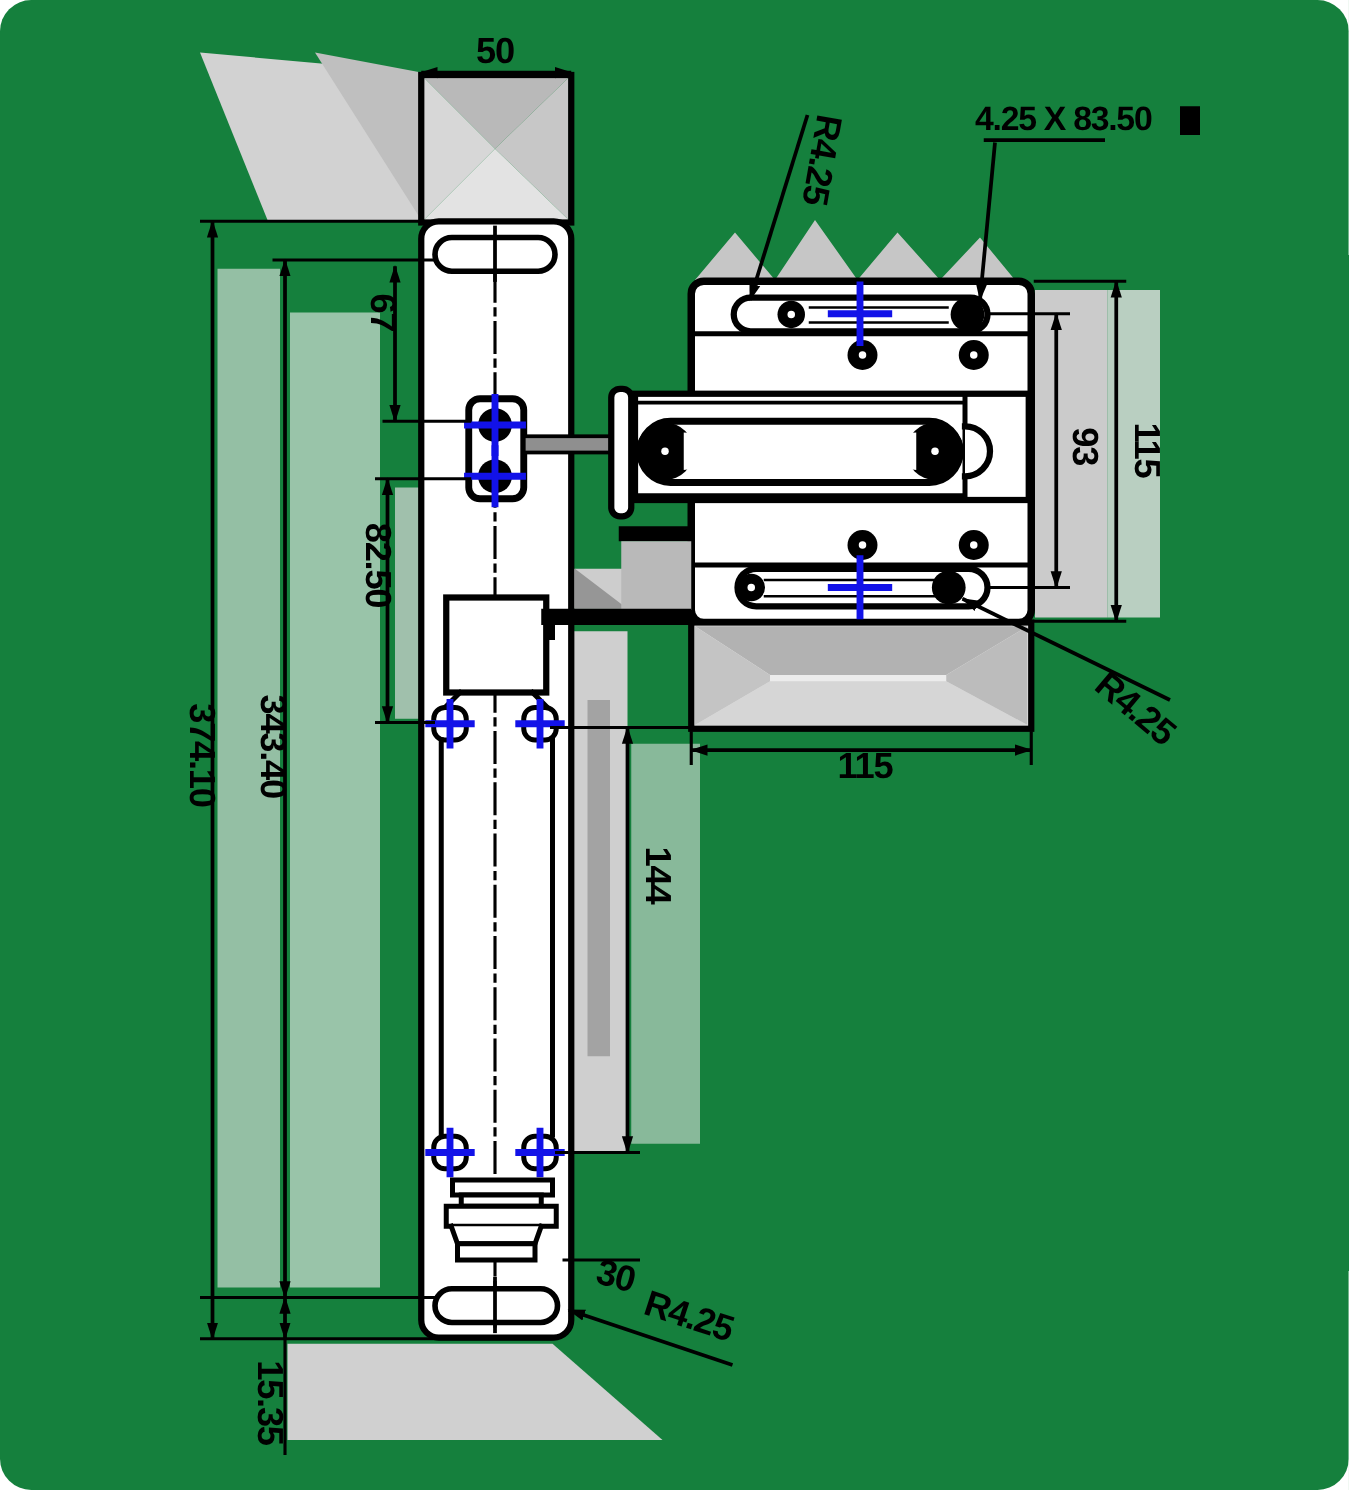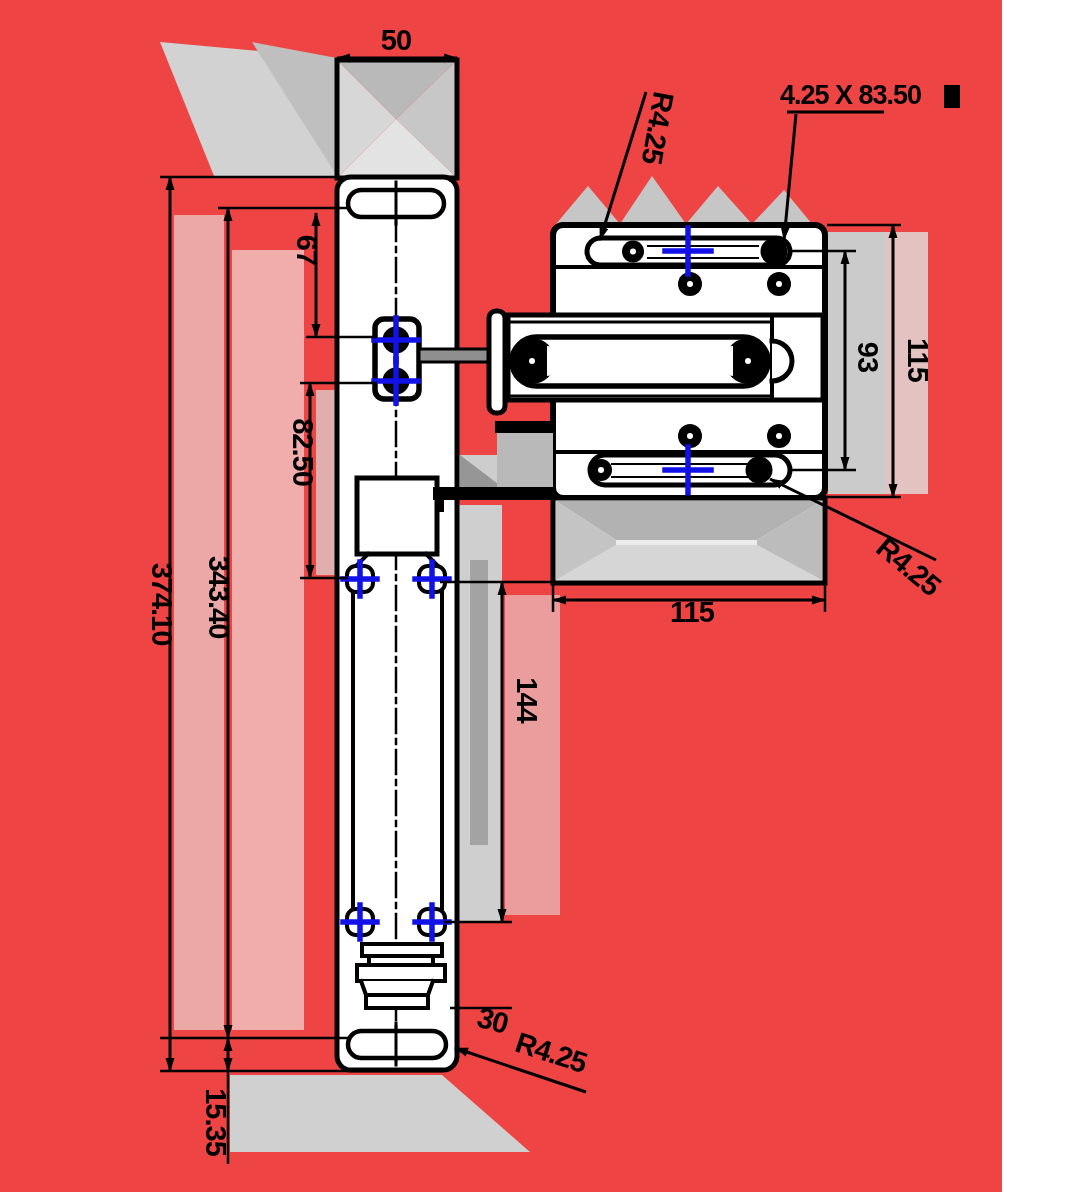--- a/index.html
+++ b/index.html
@@ -1,16 +1,16 @@
 <!DOCTYPE html>
 <html><head>
 <meta charset="utf-8">
 <style>
   html,body{margin:0;padding:0;background:#ffffff;}
-  .stage{position:relative;width:1002px;height:1192px;background:#ef4444;overflow:hidden;}
+  .stage{position:relative;width:1079px;height:1192px;background:#15803d;overflow:hidden;border-radius:25px;}
   .dim{font:bold 29px "Liberation Sans", sans-serif;fill:#000;letter-spacing:-1px;}
   .dim-sm{font:bold 27px "Liberation Sans", sans-serif;fill:#000;letter-spacing:-1px;}
   svg line, svg rect, svg path, svg circle{shape-rendering:geometricPrecision;}
 </style>
 </head>
 <body>
 
 <div class="stage">
 <svg width="1079" height="1192" viewBox="0 0 1079 1192" xmlns="http://www.w3.org/2000/svg">
   <defs>

